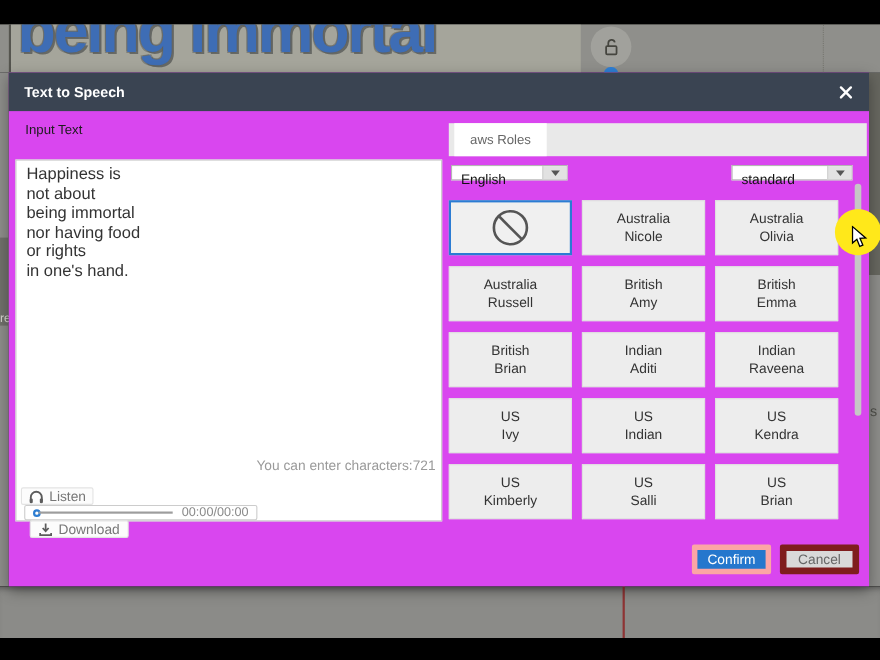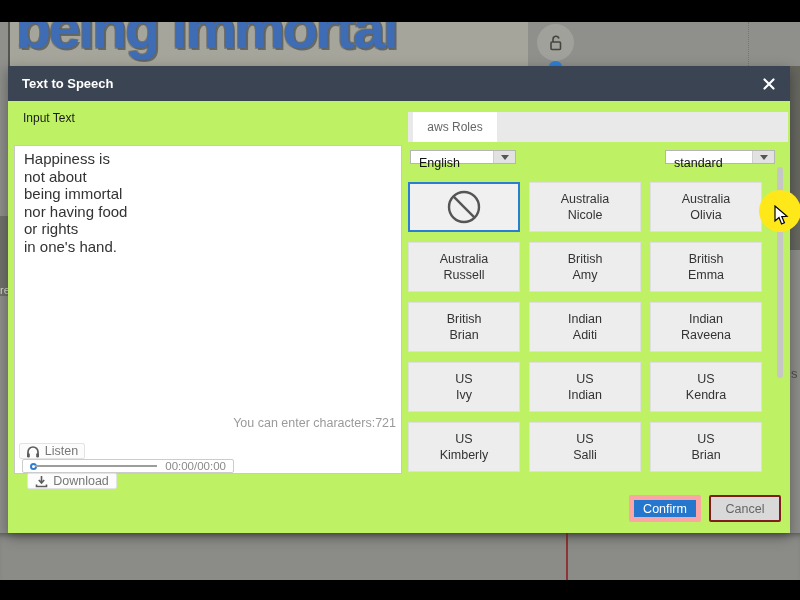--- a/index.html
+++ b/index.html
@@ -20,21 +20,21 @@
   #sliver-left { left:0; top:66px; width:8px; height:467px; background:#8d8d8a; overflow:hidden; }
   #sliver-left-band { position:absolute; left:0; top:150px; width:8px; height:80px; background:#70706b; }
   #sliver-left-text { position:absolute; left:0; top:218px; font-size:11px; color:#d9d9d2; }
   #sliver-right { left:790px; top:66px; width:10px; height:467px; background:#8c8c89; overflow:hidden; }
   #sliver-right-dark { position:absolute; left:0; top:0; width:10px; height:184px; background:#66665f; }
   #sliver-right-text { position:absolute; left:1px; top:300px; font-size:13px; color:#4f4f49; }
   #bg-bottom { left:0; top:533px; width:800px; height:47px; background:#8b8b88; box-shadow:inset 0 6px 7px -5px rgba(0,0,0,.45); }
   #red-line { position:absolute; left:566px; top:0; width:2px; height:47px; background:#8e3434; }
 
   
-  #dialog { left:8px; top:66px; width:782px; height:467px; background:#bef264; z-index:10; box-shadow:0 4px 12px rgba(0,0,0,.35); }
+  #dialog { left:8px; top:66px; width:782px; height:467px; background:#d946ef; z-index:10; box-shadow:0 4px 12px rgba(0,0,0,.35); }
   #dlg-header { position:absolute; left:0; top:0; width:782px; height:35px; background:#3a4452; display:flex; align-items:center; }
   #dlg-title { color:#fff; font-size:13px; font-weight:bold; margin-left:14px; }
   #dlg-close { position:absolute; right:12px; top:9px; width:18px; height:18px; cursor:pointer; display:flex; align-items:center; justify-content:center; }
 
   #input-label { left:15px; top:45px; font-size:12px; color:#1c1c1c; }
 
   #left-panel { left:6px; top:79px; width:388px; height:329px; border:1px solid #c9c9c9; background:#fff; }
   #input-text { position:absolute; left:9px; top:4px; right:9px; bottom:60px; font-size:15px; line-height:17.5px; color:#333; white-space:pre-line; overflow:hidden; }
   #char-hint { position:absolute; right:5px; top:270px; font-size:12.5px; color:#9a9a9a; }
   #controls { position:absolute; left:4px; right:4px; bottom:4px; height:26px; display:flex; align-items:stretch;flex-direction:column; }
@@ -57,21 +57,21 @@
   #style-dd { left:657px; top:84px; width:110px; }
 
   #voice-grid { left:400px; top:116px; width:356px; display:grid; grid-template-columns:repeat(3,112px); column-gap:9px; row-gap:10px; }
   .voice { height:50px; background:#ededed; border:1px solid #dfdfdf; display:flex; flex-direction:column; align-items:center; justify-content:center; font-size:12.5px; line-height:16px; color:#333; cursor:pointer; }
   .voice.selected { border:2px solid #2b7cd3; background:#f0f0f0; }
 
   #vscroll-thumb { left:769px; top:101px; width:6px; height:211px; background:#c6c6c6; border-radius:3px; cursor:pointer; }
 
   .foot-btn { position:absolute; top:429px; width:72px; height:27px; font-size:12.5px; border-radius:2px; display:flex; align-items:center; justify-content:center; cursor:pointer; }
   #confirm-btn { left:621px; background:#2577cd; color:#fff; border:5px solid #fca5a5; }
-  #cancel-btn { left:701px; background:#d9d9d9; color:#666; border:2px solid #7f1d1d; }
+  #cancel-btn { left:701px; background:#d9d9d9; color:#666; border:6px solid #7f1d1d; }
 
   
   #click-highlight { left:759px; top:190px; width:42px; height:42px; border-radius:50%; background:#ffe81a; z-index:50; }
   #cursor { left:774px; top:205px; z-index:51; }
 </style>
 </head>
 <body>
 
 <div id="stage">
 

